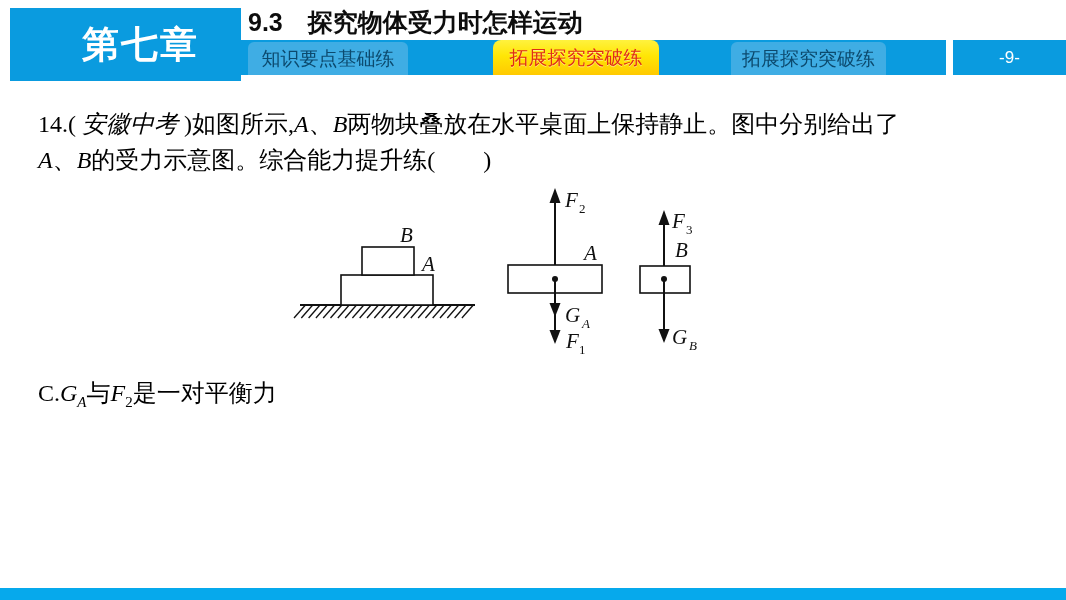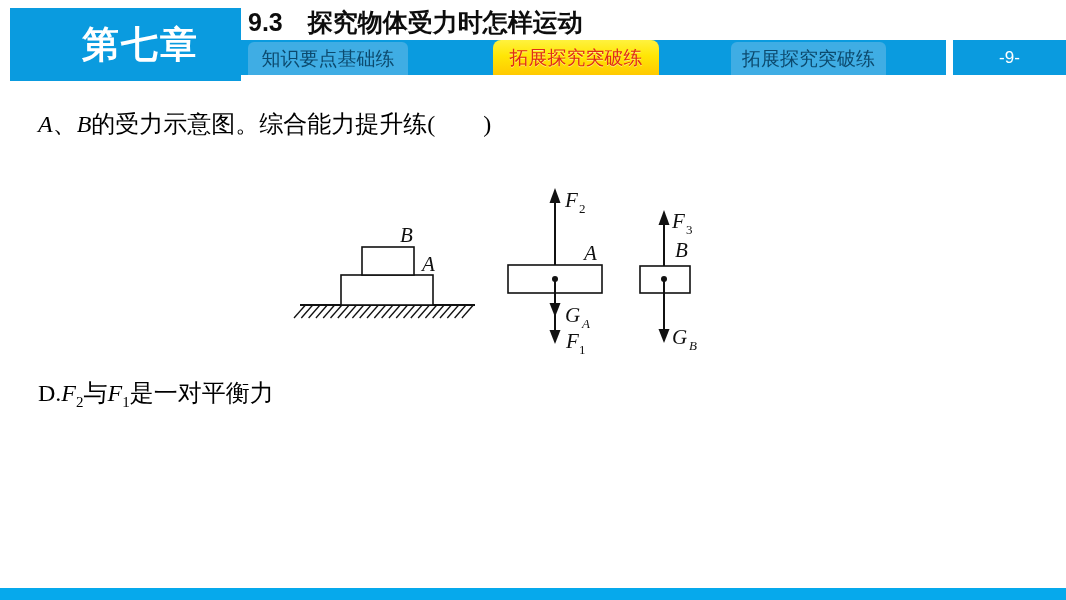--- a/index.html
+++ b/index.html
@@ -52,20 +52,21 @@
   <div class="title">9.3　探究物体受力时怎样运动</div>
 
   <div class="tabbar">
     <div class="tab t0">知识要点基础练</div>
     <div class="tab t1 active">拓展探究突破练</div>
     <div class="tab t2">拓展探究突破练</div>
   </div>
   <div class="pagenum">-9-</div>
 
   <div class="question q">
+    <div><span>14.( </span><span class="kai">安徽中考</span><span> )如图所示,</span><span class="var">A</span><span>、</span><span class="var">B</span><span>两物块叠放在水平桌面上保持静止。图中分别给出了</span></div>
     <div><span class="var">A</span><span>、</span><span class="var">B</span><span>的受力示意图。综合能力提升练(　　)</span></div>
   </div>
 
   <svg class="diagram" width="440" height="185" viewBox="0 0 440 185">
 
     <g>
       <line x1="20" y1="125" x2="195" y2="125" stroke="#111" stroke-width="2"></line>
       <g stroke="#111" stroke-width="1.3">
         <line x1="14" y1="138" x2="25" y2="125.5"></line>
           <line x1="21.3" y1="138" x2="32.3" y2="125.5"></line>
@@ -124,17 +125,17 @@
       <polygon points="384,163 378.5,149 389.5,149" fill="#111"></polygon>
       <text class="dlabel" x="395" y="77">B</text>
       <text class="dlabel" x="392" y="48">F</text>
       <text class="dsub" x="406" y="54">3</text>
       <text class="dlabel" x="392" y="164">G</text>
       <text class="dsub it" x="409" y="170">B</text>
     </g>
   </svg>
 
   <div class="options q">
-    <div><span>D.</span><span class="var">F</span><sub>2</sub><span>与</span><span class="var">F</span><sub>1</sub><span>是一对平衡力</span></div>
+    <div><span>C.</span><span class="var">G</span><sub class="var">A</sub><span>与</span><span class="var">F</span><sub>2</sub><span>是一对平衡力</span></div>
   </div>
 
   <div class="bottom-bar"></div>
 </div>
 
 </body></html>

